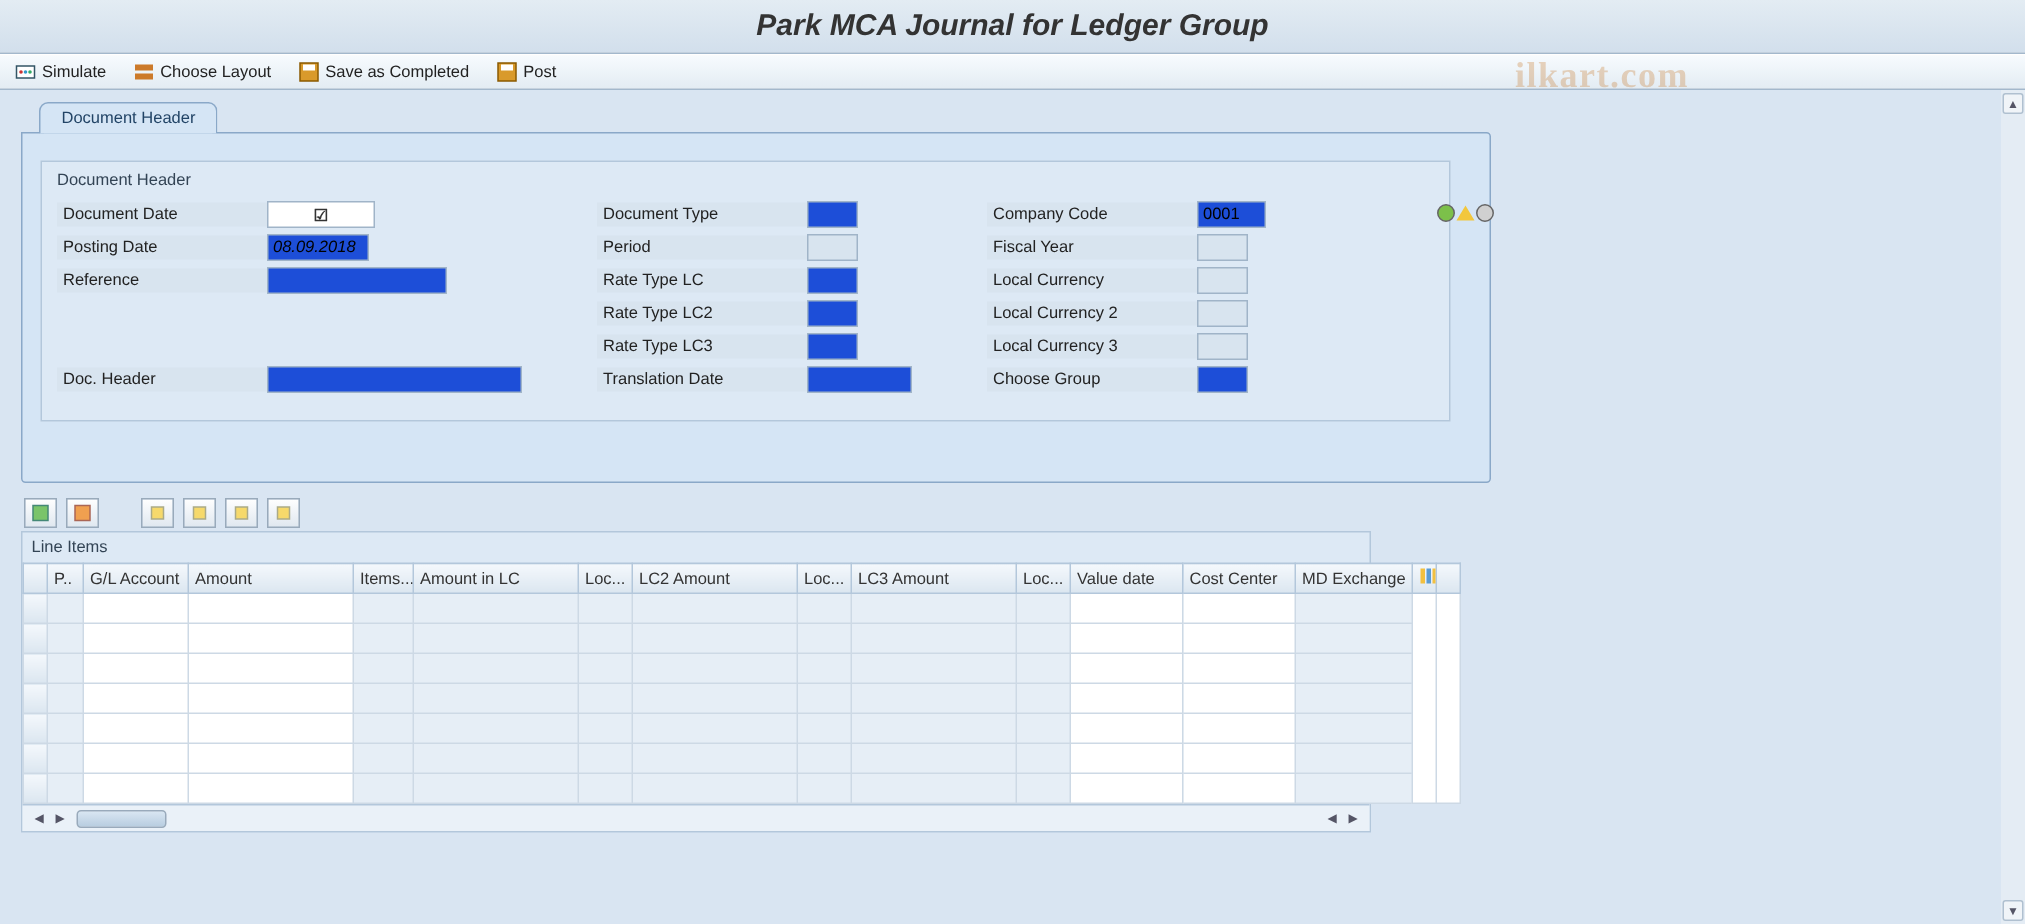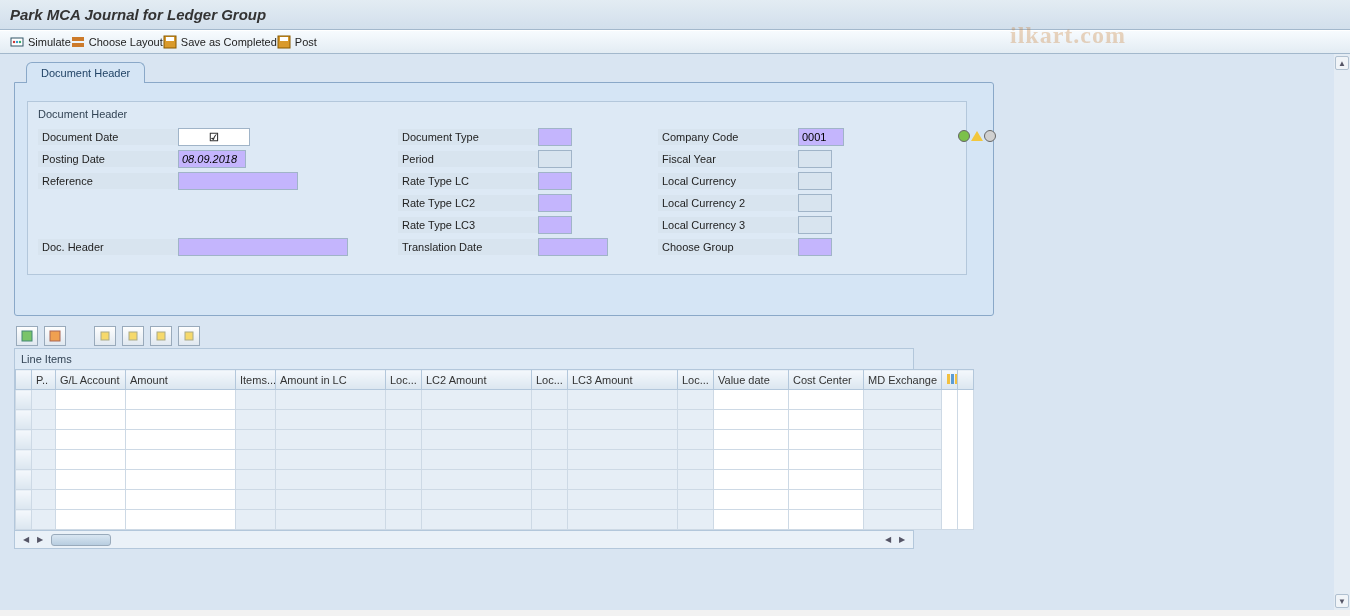--- a/index.html
+++ b/index.html
@@ -1,40 +1,40 @@
 <!DOCTYPE html>
 <html><head>
 <meta charset="utf-8">
 <style>
   * { margin: 0; padding: 0; box-sizing: border-box; }
   html, body { width: 1350px; height: 616px; font-family: Arial, sans-serif; font-size: 11px; overflow: hidden; background: #f2f2f2; }
   .app { width: 1350px; height: 616px; background: #f2f2f2; position: relative; }
 
   .title-bar { background: linear-gradient(to bottom, #e3ecf3, #d2dfec); border-bottom: 1px solid #a3b8cc; padding: 6px 10px; }
-  .title-bar h1 { font-size: 15px; font-style: italic; font-weight: bold; color: #333; }
-
-  .toolbar { background: linear-gradient(to bottom, #f7fbfe, #e3ecf3); border-top: 1px solid #fff; border-bottom: 1px solid #a3b8cc; padding: 4px 10px; display: flex; align-items: center; }
+  .title-bar h1 { font-size: 20px; font-style: italic; font-weight: bold; color: #333; text-align: center; }
+
+  .toolbar { background: linear-gradient(to bottom, #f7fbfe, #e3ecf3); border-top: 1px solid #fff; border-bottom: 1px solid #a3b8cc; padding: 4px 10px; display: flex; gap: 18px; align-items: center; }
   .toolbar-btn { display: flex; align-items: center; gap: 4px; cursor: pointer; font-size: 11px; color: #222; }
   .icon { display: inline-flex; width: 14px; height: 14px; align-items: center; justify-content: center; }
 
   .content-area { position: relative; width: 100%; height: calc(616px - 60px); background: #d9e5f2; padding: 8px 14px 8px 14px; }
 
   .inner-scroll { position: absolute; right: 0; top: 0; bottom: 0; width: 16px; background: #e4ecf4; display: flex; flex-direction: column; align-items: center; justify-content: space-between; }
   .inner-scroll .arrow { width: 14px; height: 14px; background: #f0f4f8; border: 1px solid #b0c0d0; border-radius: 2px; margin: 2px 0; display:flex; align-items:center; justify-content:center; font-size:8px; color:#556; }
 
   .tab-strip { margin-left: 12px; }
   .tab { display: inline-block; background: #d5e5f5; border: 1px solid #8aa8c8; border-bottom: none; border-radius: 6px 6px 0 0; padding: 4px 14px; font-size: 11px; color: #246; position: relative; z-index: 2; }
   .tab-body { background: #d5e5f5; border: 1px solid #8aa8c8; margin-top: -1px; padding: 18px 12px 40px 12px; width: 980px; border-radius: 0 3px 3px 3px; }
 
   .group-box { background: #dde9f5; border: 1px solid #b3c7db; padding: 6px 10px 18px 10px; position: relative; width: 940px; }
   .group-box-title { color: #345; font-size: 11px; margin-bottom: 8px; }
 
   .form-grid { display: grid; grid-template-columns: 140px 180px 40px 140px 100px 20px 140px 100px 60px 60px; row-gap: 4px; align-items: center; }
   .lbl { background: #d8e4ef; padding: 2px 4px; color: #222; font-size: 11px; white-space: nowrap; }
-  .fld { width: 72px; height: 18px; border: 1px solid #a0b4c8; background: #c4b5fd; font-size: 11px; padding: 1px 3px; }
+  .fld { width: 72px; height: 18px; border: 1px solid #a0b4c8; background: #1d4ed8; font-size: 11px; padding: 1px 3px; }
   .fld.small { width: 34px; }
   .fld.disabled { background: #d8e4ef; }
   .fld.wide { width: 170px; }
   .fld.date { background: #fff; position: relative; }
   .check-mark { color: #333; font-weight: bold; text-align: center; }
 
   .traffic-light { display: inline-flex; gap: 0; align-items: center; }
   .tl-circle { width: 12px; height: 12px; border-radius: 50%; border: 1px solid #666; display:inline-block; }
   .tl-tri { width:0; height:0; border-left:6px solid transparent; border-right:6px solid transparent; display:inline-block; margin:0 1px; }
 
@@ -50,21 +50,21 @@
   .alv-table td.rowsel { background: linear-gradient(to bottom,#f4f8fc,#dbe6f0); width: 16px; }
   .alv-table td.alt { background: #e6eef6; }
   .alv-config { background: linear-gradient(to bottom,#f8fbfe,#e0eaf3); border:1px solid #b3c7db; text-align:center; }
 
   .hscroll { height: 18px; background: #eaf1f8; display: flex; align-items: center; padding: 0 4px; border-top: 1px solid #b3c7db; }
   .hscroll .harrow { width: 14px; height: 14px; display:flex; align-items:center; justify-content:center; font-size:8px; color:#556; cursor:pointer; }
   .hscroll .thumb { width: 60px; height: 12px; background: linear-gradient(to bottom, #d9e6f2, #b8cde0); border: 1px solid #9ab; border-radius: 3px; margin-left: 4px; }
   .hscroll .spacer-flex { flex: 1; }
 
   .watermark { position: absolute; top: 38px; left: 210px; font-size: 24px; color: rgba(200,120,40,0.35); font-weight: bold; font-family: Georgia, serif; letter-spacing: 1px; pointer-events: none; }
-  .watermark2 { position: absolute; top: 22px; left: 1010px; font-size: 24px; color: rgba(200,120,40,0.3); font-weight: bold; font-family: Georgia, serif; letter-spacing: 1px; pointer-events: none; }
+  .watermark2 { position: absolute; top: 38px; left: 1010px; font-size: 24px; color: rgba(200,120,40,0.3); font-weight: bold; font-family: Georgia, serif; letter-spacing: 1px; pointer-events: none; }
 </style>
 </head>
 <body>
 
 <div class="app">
   <div class="title-bar">
     <h1>Park MCA Journal for Ledger Group</h1>
   </div>
   <div class="toolbar">
     <div class="toolbar-btn">

